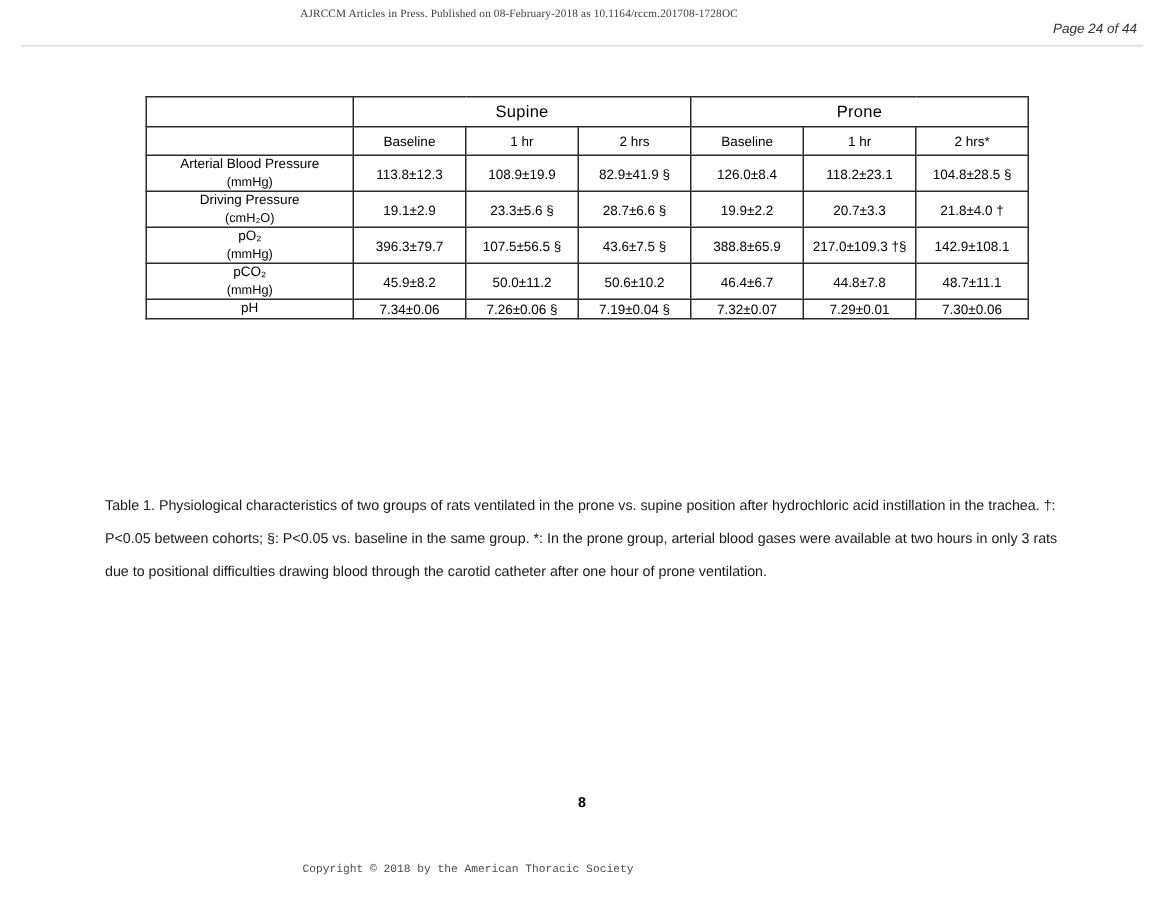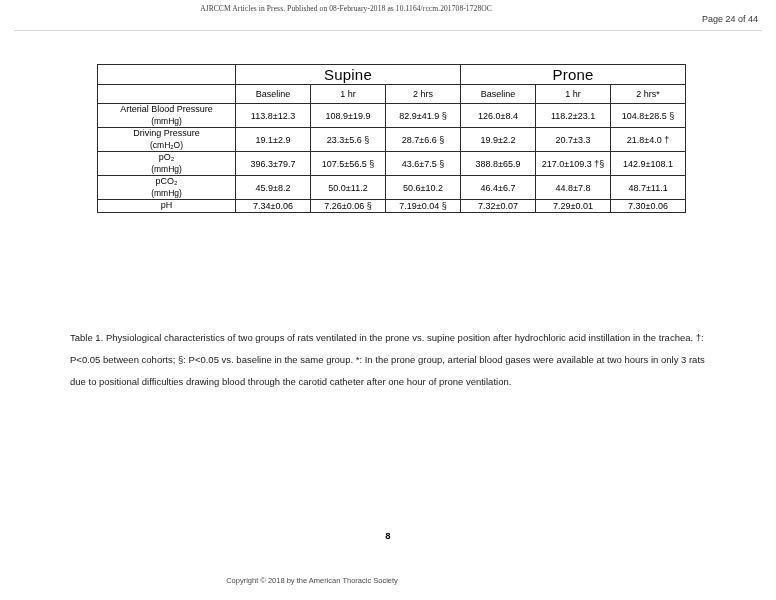--- a/index.html
+++ b/index.html
@@ -30,20 +30,21 @@
     white-space: nowrap;
   }
   .page-number-header {
     position: absolute;
     top: 14px;
     right: 18px;
     font-family: "Liberation Sans", sans-serif;
     font-size: 9px;
     color: #333333;
     white-space: nowrap;
+    font-style: italic;
   }
   .header-rule {
     position: absolute;
     top: 30px;
     left: 14px;
     width: 748px;
     height: 1px;
     background: #d9d9d9;
   }
 
@@ -66,21 +67,21 @@
     text-align: center;
     vertical-align: middle;
     font-weight: normal;
   }
   .col-label  { width: 138px; }
   .col-data   { width: 75px; }
 
   .grp-head {
     height: 19px;
     font-weight: bold;
-    font-size: 15px;
+    font-size: 11px;
     letter-spacing: 0.2px;
     margin-top: 12px;
   }
   .sub-head {
     height: 18px;
     font-weight: bold;
     font-size: 9px;
   }
   .blank-cell { border: 1px solid #2b2b2b; }
 
@@ -124,21 +125,21 @@
     text-align: center;
     font-size: 9.5px;
     font-weight: bold;
   }
   .copyright {
     position: absolute;
     top: 576px;
     left: 0;
     width: 624px;
     text-align: center;
-    font-family: Liberation Sans, sans-serif;
+    font-family: Liberation Mono, monospace;
     font-size: 7.5px;
     color: #4a4a4a;
     white-space: nowrap;
   }
 </style>
 </head>
 <body>
 
 <div class="page-header">AJRCCM Articles in Press. Published on 08-February-2018 as 10.1164/rccm.201708-1728OC</div>
 <div class="page-number-header">Page 24 of 44</div>

